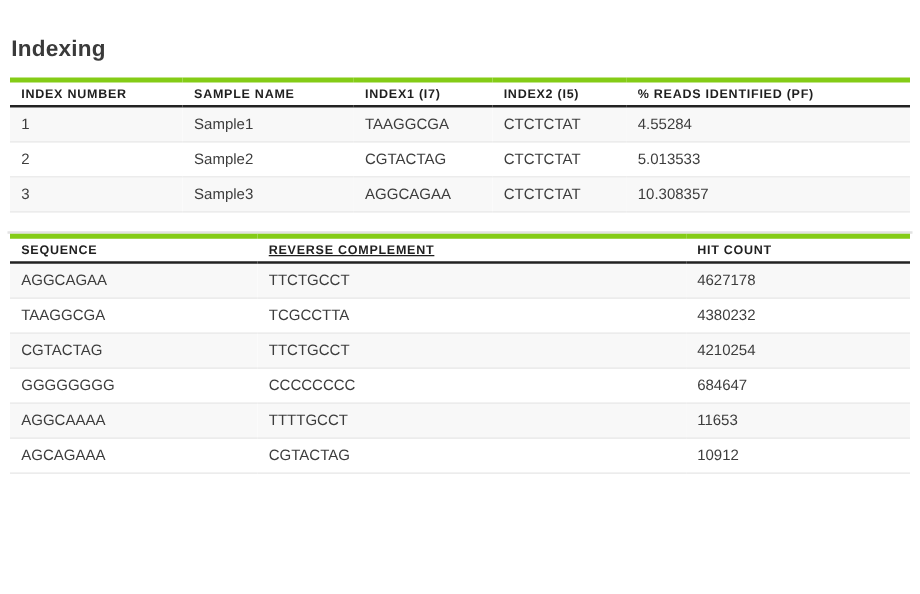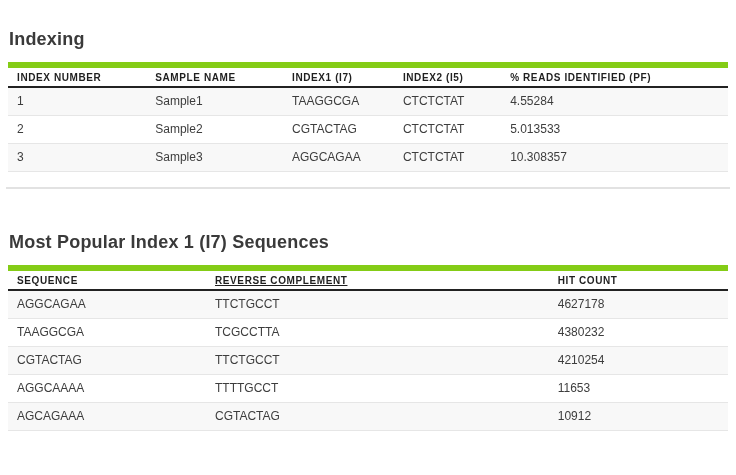--- a/index.html
+++ b/index.html
@@ -22,21 +22,21 @@
     letter-spacing: 0.2px;
     line-height: 22px;
     margin: 28px 0 12px 1px;
   }
   .report-section.second .section-title {
     margin-top: 42px;
   }
   table.data-table {
     width: 100%;
     border-collapse: collapse;
-    border-top: 6px solid #84cc16;
+    border-top: 4px solid #84cc16;
     table-layout: fixed;
   }
   table.data-table thead th {
     text-align: left;
     font-size: 10px;
     font-weight: 700;
     color: #1f1f1f;
     letter-spacing: 0.6px;
     text-transform: uppercase;
     padding: 4px 9px 3px 9px;
@@ -108,21 +108,20 @@
           <td>AGGCAGAA</td>
           <td>CTCTCTAT</td>
           <td>10.308357</td>
         </tr>
       </tbody>
   </table>
   <hr class="section-divider">
 </section>
 
 <section class="report-section second">
-  <h2 class="section-title">Most Popular Index 1 (I7) Sequences</h2>
   <table class="data-table tbl-sequences">
     <thead>
       <tr>
           <th>SEQUENCE</th>
           <th>REVERSE COMPLEMENT</th>
           <th>HIT COUNT</th>
         </tr>
     </thead>
     <tbody>
         <tr>
@@ -134,20 +133,25 @@
           <td>TAAGGCGA</td>
           <td>TCGCCTTA</td>
           <td>4380232</td>
         </tr>
         <tr>
           <td>CGTACTAG</td>
           <td>TTCTGCCT</td>
           <td>4210254</td>
         </tr>
         <tr>
+          <td>GGGGGGGG</td>
+          <td>CCCCCCCC</td>
+          <td>684647</td>
+        </tr>
+        <tr>
           <td>AGGCAAAA</td>
           <td>TTTTGCCT</td>
           <td>11653</td>
         </tr>
         <tr>
           <td>AGCAGAAA</td>
           <td>CGTACTAG</td>
           <td>10912</td>
         </tr>
       </tbody>

